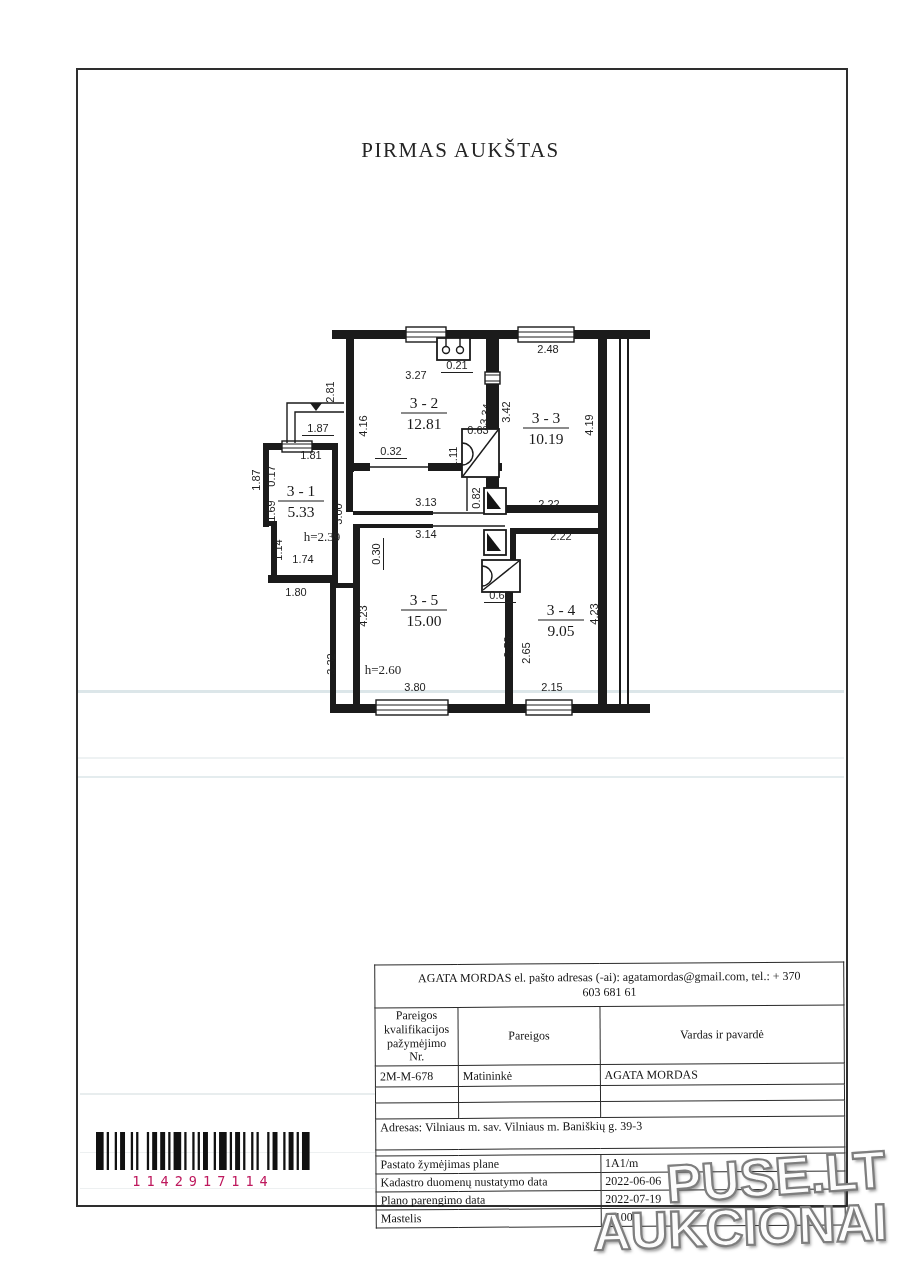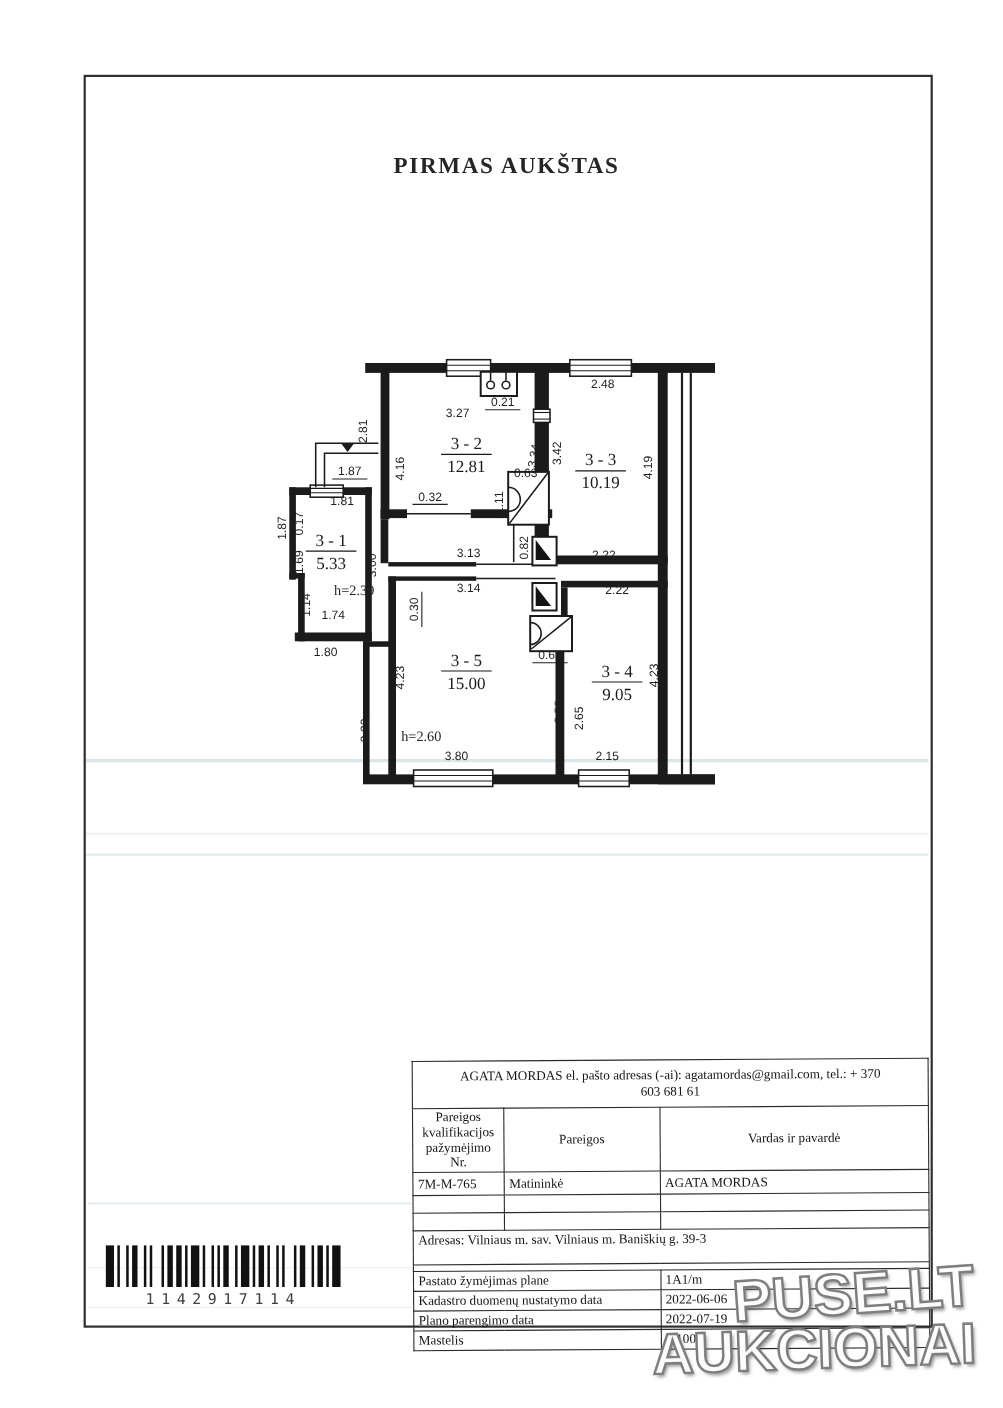--- a/index.html
+++ b/index.html
@@ -2,21 +2,21 @@
 <html><head>
 <meta charset="utf-8">
 <style>
   html,body{margin:0;padding:0;background:#fff;}
   .screen{position:relative;width:912px;height:1280px;background:#ffffff;overflow:hidden;
           font-family:"Liberation Serif",serif;color:#1c1c1c;}
   .page-border{position:absolute;left:76px;top:68px;width:768px;height:1135px;
                border:2px solid #2e2e2e;}
   .scanline{position:absolute;pointer-events:none;}
   .title{position:absolute;left:76px;top:138px;width:769px;text-align:center;
-         font-size:21px;letter-spacing:1.5px;font-weight:700;color:#252525;}
+         font-size:21px;letter-spacing:1.5px;font-weight:400;color:#252525;}
   
   #plan-svg{position:absolute;left:0;top:0;}
   .wall{fill:#1b1b1b;}
   .thin{stroke:#1b1b1b;stroke-width:1.4;fill:none;}
   .vthin{stroke:#1b1b1b;stroke-width:2;fill:none;}
   .fixture{fill:#ffffff;stroke:#1b1b1b;stroke-width:1.8;}
   .fixline{stroke:#1b1b1b;stroke-width:1.4;fill:none;}
   .winbox{fill:#ffffff;stroke:#1b1b1b;stroke-width:1.4;}
   .winline{stroke:#1b1b1b;stroke-width:1;}
   .dim{font:11px "Liberation Sans",sans-serif;fill:#1f1f1f;text-anchor:middle;}
@@ -33,21 +33,21 @@
   .head-cell{text-align:center;font-size:11.5px;height:44px;line-height:1.15;}
   .data-row td{height:18px;}
   .empty-row td{height:13px;}
   .addr-row td{height:28px;vertical-align:top;font-size:12px;}
   .thin-row td{height:5px;padding:0;}
   .kv-row td{height:15px;font-size:12px;}
   
   .barcode-wrap{position:absolute;left:96px;top:1132px;width:218px;height:66px;}
   #barcode-svg{display:block;}
   .barcode-digits{width:214px;text-align:center;font-family:"DejaVu Sans Mono",monospace;
-                  font-size:13.5px;letter-spacing:6px;color:#404040;margin-top:1px;}
+                  font-size:13.5px;letter-spacing:6px;color:#be185d;margin-top:1px;}
   
   .wm{position:absolute;font-family:"Liberation Sans",sans-serif;font-weight:bold;
       color:#fcfcfc;-webkit-text-stroke:2.2px #7e7e7e;letter-spacing:0px;white-space:nowrap;
       text-shadow:2px 3px 3px rgba(70,70,70,0.5), -1px -1px 1px rgba(130,130,130,0.35);
       z-index:5;}
   .wm1{right:26px;top:1146px;font-size:53px;transform:rotate(-4deg);}
   .wm2{right:24px;top:1197px;font-size:52px;transform:rotate(-2deg);}
 </style>
 </head>
 <body>
@@ -326,21 +326,21 @@
         <div>AGATA MORDAS el. pašto adresas (-ai): agatamordas@gmail.com, tel.: + 370</div>
         <div>603 681 61</div>
       </td>
     </tr>
     <tr>
       <td class="head-cell">Pareigos kvalifikacijos pažymėjimo Nr.</td>
       <td class="head-cell">Pareigos</td>
       <td class="head-cell">Vardas ir pavardė</td>
     </tr>
     <tr class="data-row">
-      <td>7M-M-765</td>
+      <td>2M-M-678</td>
       <td>Matininkė</td>
       <td>AGATA MORDAS</td>
     </tr>
     <tr class="empty-row">
       <td></td>
       <td></td>
       <td></td>
     </tr>
     <tr class="empty-row">
       <td></td>

